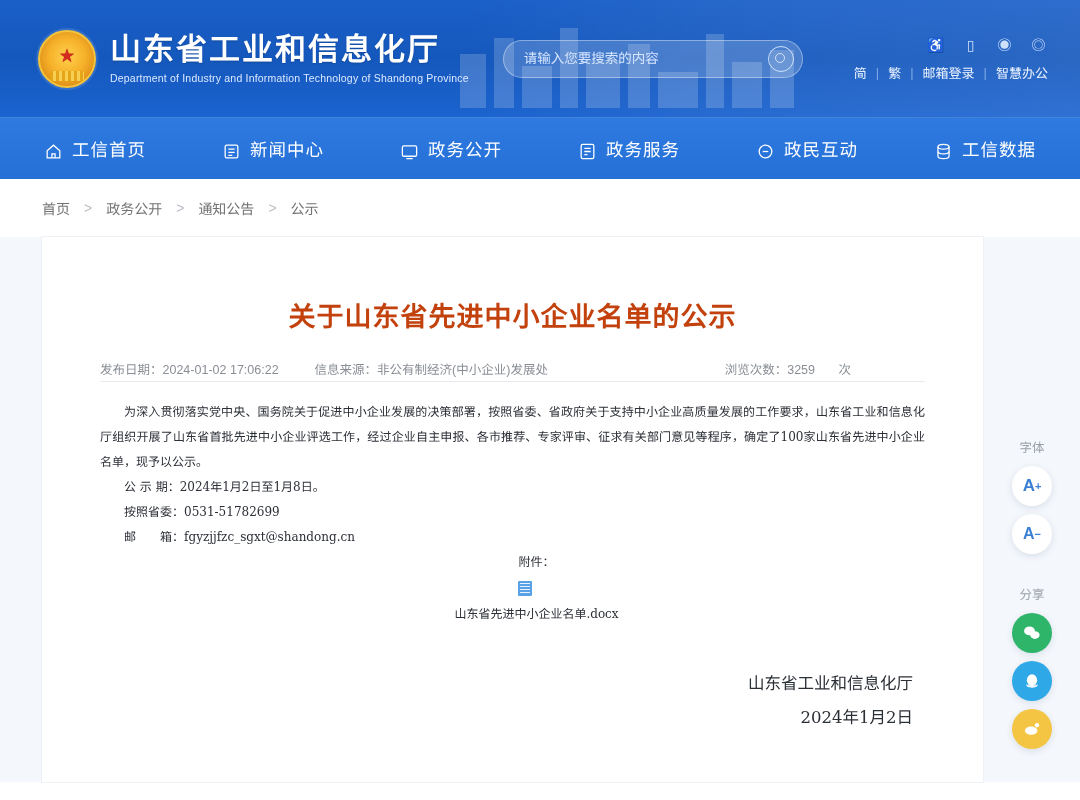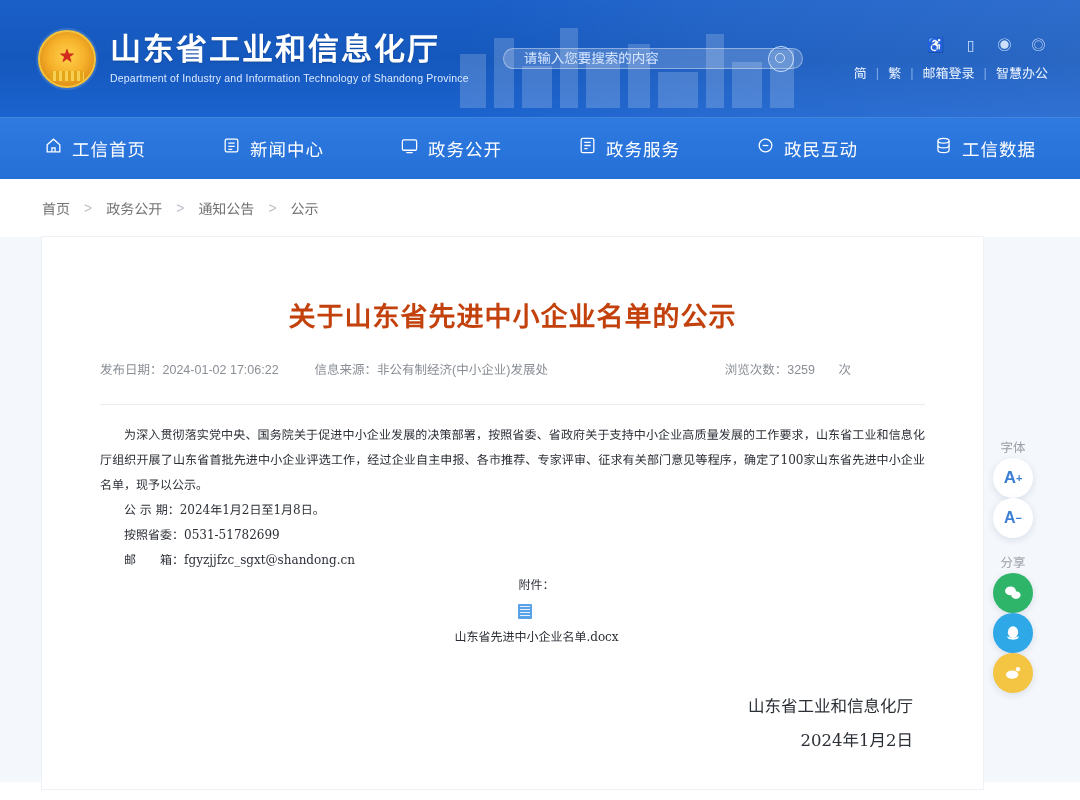--- a/index.html
+++ b/index.html
@@ -75,21 +75,21 @@
   }
   .title-en {
     color: #dce9ff;
     font-size: 10.5px;
     letter-spacing: .2px;
     margin-top: 5px;
   }
   .search-box {
     margin-left: 34px;
     width: 300px;
-    height: 21px;
+    height: 38px;
     border-radius: 19px;
     background: rgba(255,255,255,.18);
     border: 1px solid rgba(255,255,255,.38);
     display: flex;
     align-items: center;
     padding: 0 8px 0 18px;
   }
   .search-input {
     flex: 1;
     background: transparent;
@@ -148,21 +148,21 @@
     height: 62px;
     background: linear-gradient(180deg,#2f7ae0 0%, #2470d6 100%);
     display: flex;
     align-items: center;
     justify-content: space-between;
     padding: 0 44px;
     border-top: 1px solid rgba(255,255,255,.14);
   }
   .nav-item {
     display: flex;
-    align-items: flex-start;
+    align-items: flex-end;
     gap: 9px;
     color: #ffffff;
     font-size: 17.5px;
     letter-spacing: 1px;
     cursor: pointer;
     text-decoration: none;
   }
   .nav-ic {
     width: 19px; height: 19px;
     display: inline-block;
@@ -205,21 +205,21 @@
     color: #c2410c;
     letter-spacing: 1px;
     line-height: 1.4;
   }
   .meta {
     margin-top: 22px;
     display: flex;
     align-items: center;
     font-size: 12.5px;
     color: #8a8f96;
-    padding-bottom: 26px;
+    padding-bottom: 3px;
     border-bottom: 1px solid #e8ecf1;
   }
   .meta .m-item { margin-right: 36px; white-space: nowrap; }
   .meta .m-right { margin-left: auto; margin-right: 74px; }
   .meta .val { color: #8a8f96; }
 
   .content {
     margin-top: 18px;
     font-size: 12px;
     color: #2b2f36;
@@ -259,26 +259,27 @@
     font-size: 16.5px;
     color: #2b2f36;
     line-height: 2.1;
     font-family: "DejaVu Serif", "Liberation Serif", serif;
     padding-right: 12px;
   }
 
   
   .rail {
     position: absolute;
-    right: 36px;
+    right: 17px;
     top: 200px;
     width: 62px;
     display: flex;
     flex-direction: column;
     align-items: center;
+    gap: 8px;
   }
   .rail-label {
     font-size: 12.5px;
     color: #9aa0a8;
     margin-bottom: 2px;
   }
   .rail-btn {
     width: 40px; height: 40px;
     border-radius: 50%;
     background: #fff;

